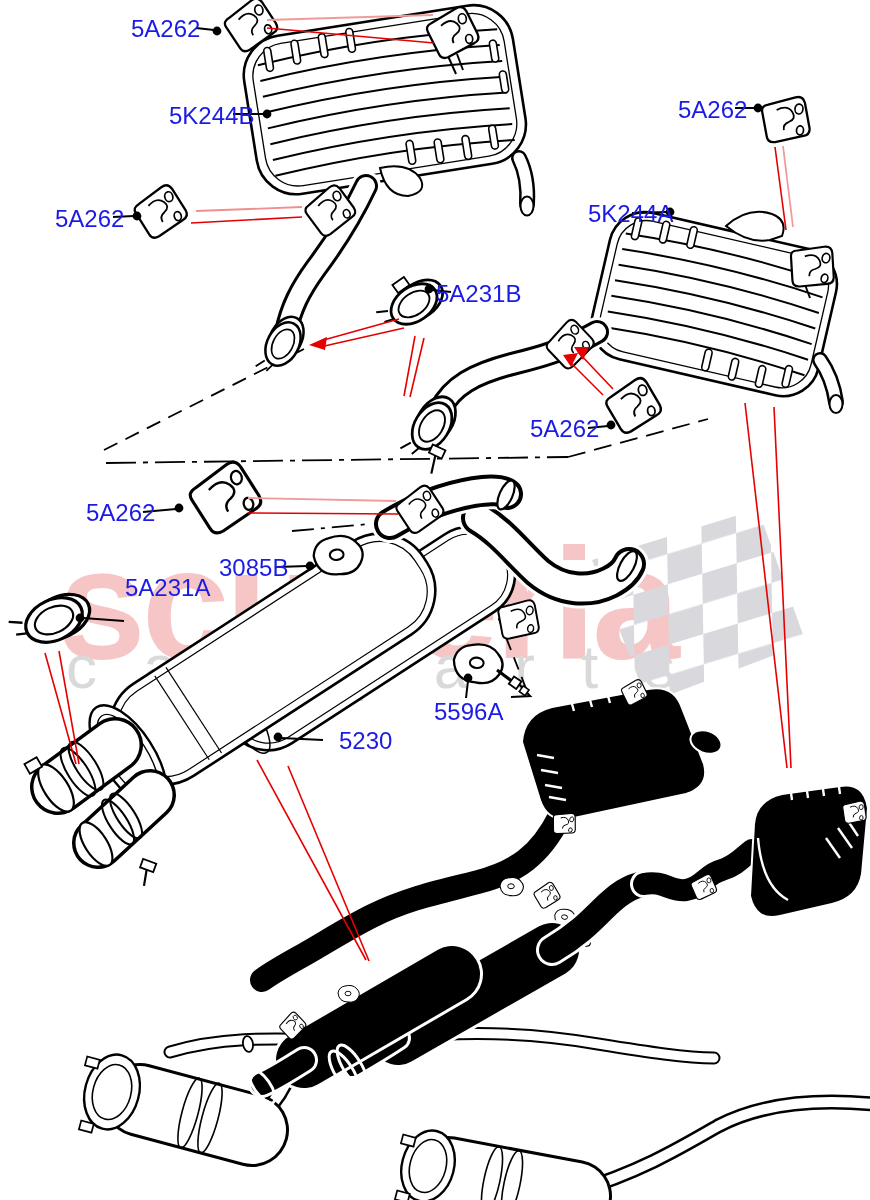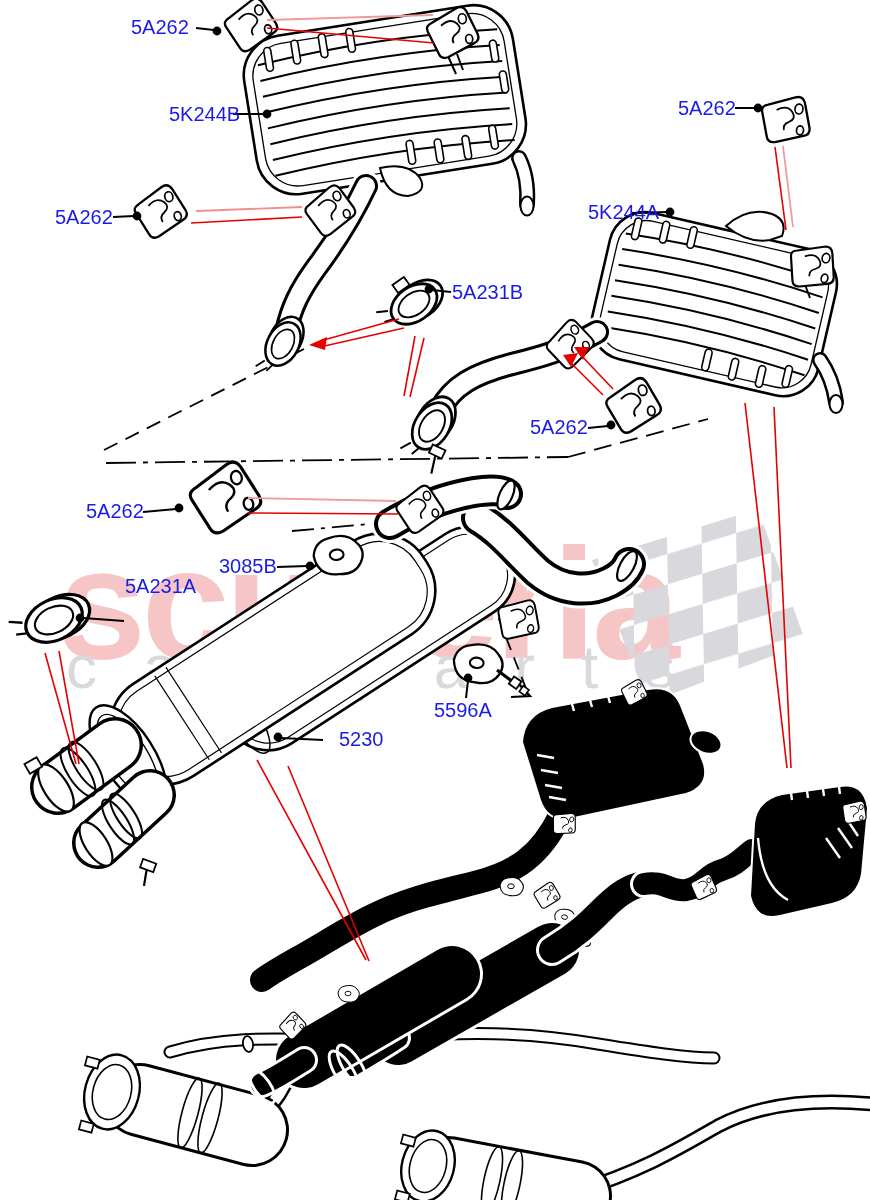--- a/index.html
+++ b/index.html
@@ -3,21 +3,21 @@
 <meta charset="utf-8">
 <style>
   html,body{margin:0;padding:0;background:#fff;}
   #stage{position:relative;width:870px;height:1200px;background:#fff;overflow:hidden;
          font-family:"Liberation Sans", sans-serif;}
   .wm1{position:absolute;left:58px;top:524px;font-size:158px;font-weight:bold;
        letter-spacing:-4px;color:#f6c6c6;line-height:1;white-space:nowrap;user-select:none;}
   .wm2{position:absolute;left:66px;top:636px;font-size:62px;font-weight:400;
        letter-spacing:46px;color:#d9d9d9;line-height:1;white-space:nowrap;user-select:none;}
   svg.art{position:absolute;left:0;top:0;}
-  .callout{position:absolute;font-size:20px;color:#1b1be6;line-height:1.1;
+  .callout{position:absolute;font-size:24px;color:#1b1be6;line-height:1.1;
            white-space:nowrap;cursor:pointer;}
 </style>
 </head>
 <body>
 
 <div id="stage">
 
   <div class="wm1">scuderia</div>
   <div class="wm2">car parts</div>
 
@@ -353,20 +353,20 @@
       <line x1="281" y1="738" x2="323" y2="740"></line>
         <circle cx="278" cy="737" r="3.4"></circle>
     </g>
   </svg>
 
   <div class="callout" style="left:131px;top:16px">5A262</div>
   <div class="callout" style="left:169px;top:103px">5K244B</div>
   <div class="callout" style="left:678px;top:97px">5A262</div>
   <div class="callout" style="left:55px;top:206px">5A262</div>
   <div class="callout" style="left:588px;top:201px">5K244A</div>
-  <div class="callout" style="left:452px;top:281px">5A231B</div>
+  <div class="callout" style="left:436px;top:281px">5A231B</div>
   <div class="callout" style="left:530px;top:416px">5A262</div>
   <div class="callout" style="left:86px;top:500px">5A262</div>
   <div class="callout" style="left:219px;top:555px">3085B</div>
   <div class="callout" style="left:125px;top:575px">5A231A</div>
   <div class="callout" style="left:434px;top:699px">5596A</div>
   <div class="callout" style="left:339px;top:728px">5230</div>
 </div>
 
 </body></html>

